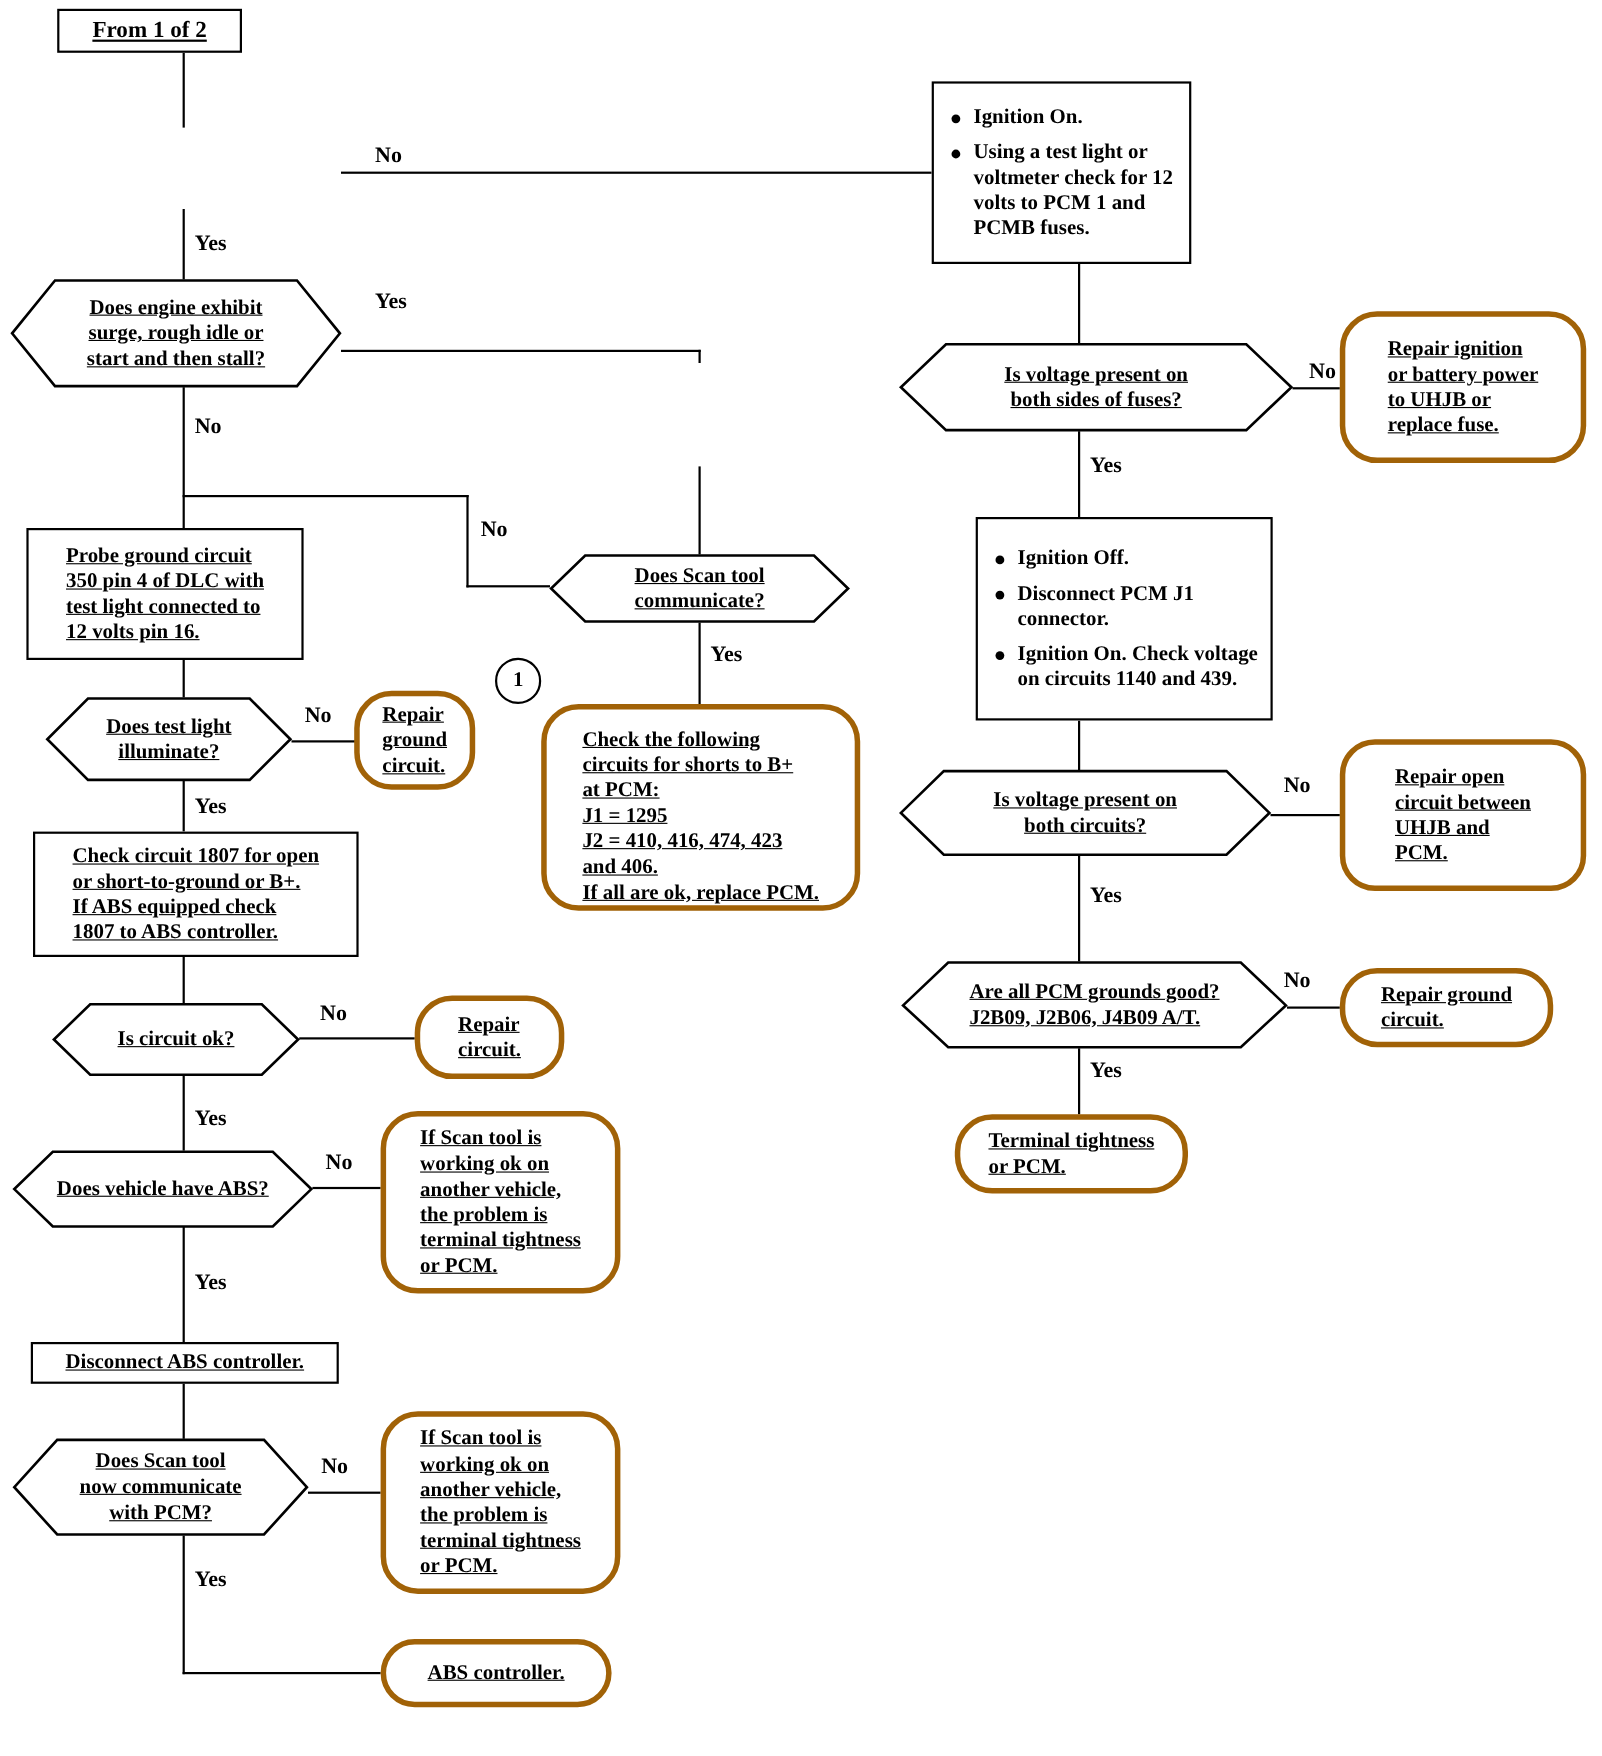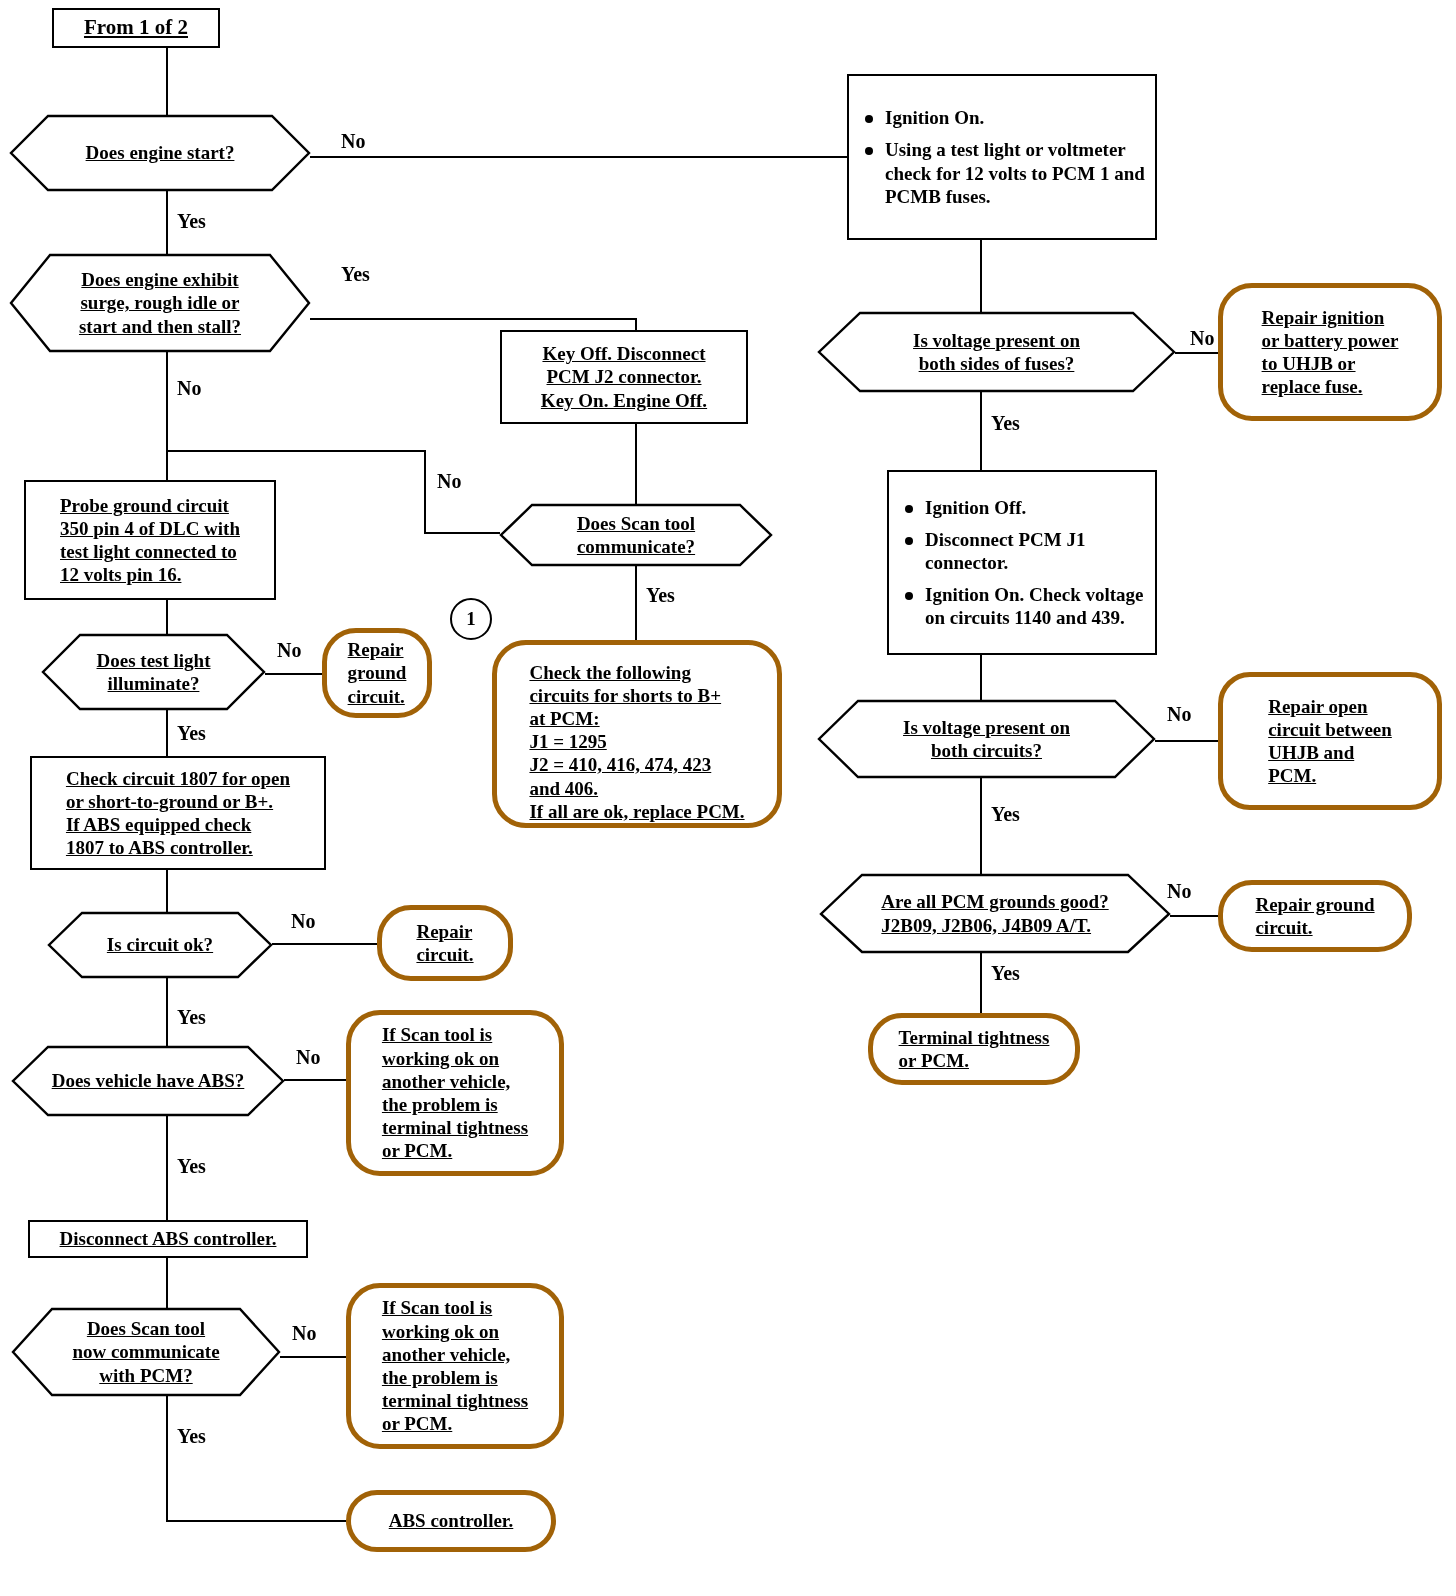--- a/index.html
+++ b/index.html
@@ -97,41 +97,30 @@
   <div class="ln lnv" style="left:980px;top:655px;height:54px;"></div>
   <div class="ln lnh" style="left:1155px;top:740px;width:63px;"></div>
   <div class="ln lnv" style="left:980px;top:778px;height:96px;"></div>
   <div class="ln lnh" style="left:1170px;top:915px;width:48px;"></div>
   <div class="ln lnv" style="left:980px;top:953px;height:60px;"></div>
 
   <div class="node rect" style="left:52px;top:8px;width:168px;height:40px;font-size:21px;">
     <span class="txt">From 1 of 2</span>
   </div>
 
-  <div class="node hex" style="left:10px;top:115px;width:300px;height:76px;font-size:19px;">
-    <svg viewBox="0 0 300 76" preserveAspectRatio="none">
-      <polygon points="38,1 262,1 299,38 262,75 38,75 1,38" fill="#fff" stroke="#000" stroke-width="2.4"></polygon>
-    </svg>
-    <span class="txt">Does engine start?</span>
-  </div>
 
   <div class="node hex" style="left:10px;top:254px;width:300px;height:98px;font-size:19px;">
     <svg viewBox="0 0 300 98" preserveAspectRatio="none">
       <polygon points="40,1 260,1 299,49 260,97 40,97 1,49" fill="#fff" stroke="#000" stroke-width="2.4"></polygon>
     </svg>
     <span class="txt">Does engine exhibit
 surge, rough idle or
 start and then stall?</span>
   </div>
 
-  <div class="node rect" style="left:500px;top:330px;width:248px;height:94px;font-size:19px;">
-    <span class="txt">Key Off. Disconnect
-PCM J2 connector.
-Key On. Engine Off.</span>
-  </div>
 
   <div class="node hex" style="left:500px;top:504px;width:272px;height:62px;font-size:19px;">
     <svg viewBox="0 0 272 62" preserveAspectRatio="none">
       <polygon points="32,1 240,1 271,31 240,61 32,61 1,31" fill="#fff" stroke="#000" stroke-width="2.4"></polygon>
     </svg>
     <span class="txt">Does Scan tool
 communicate?</span>
   </div>
 
   <div class="circ" style="left:450px;top:598px;width:38px;height:38px;font-size:19px;">
@@ -223,21 +212,21 @@
 another vehicle,
 the problem is
 terminal tightness
 or PCM.</span>
   </div>
 
   <div class="node round" style="left:346px;top:1490px;width:210px;height:62px;font-size:19px;">
     <span class="txt">ABS controller.</span>
   </div>
 
-  <div class="node rect bullets" style="left:847px;top:74px;width:310px;height:166px;font-size:19px;">
+  <div class="node rect bullets" style="left:847px;top:74px;width:236px;height:166px;font-size:19px;">
     <ul>
       <li>Ignition On.</li>
       <li>Using a test light or voltmeter check for 12 volts to PCM 1 and PCMB fuses.</li>
     </ul>
   </div>
 
   <div class="node hex" style="left:818px;top:312px;width:357px;height:80px;font-size:19px;">
     <svg viewBox="0 0 357 80" preserveAspectRatio="none">
       <polygon points="42,1 315,1 356,40 315,79 42,79 1,40" fill="#fff" stroke="#000" stroke-width="2.4"></polygon>
     </svg>

